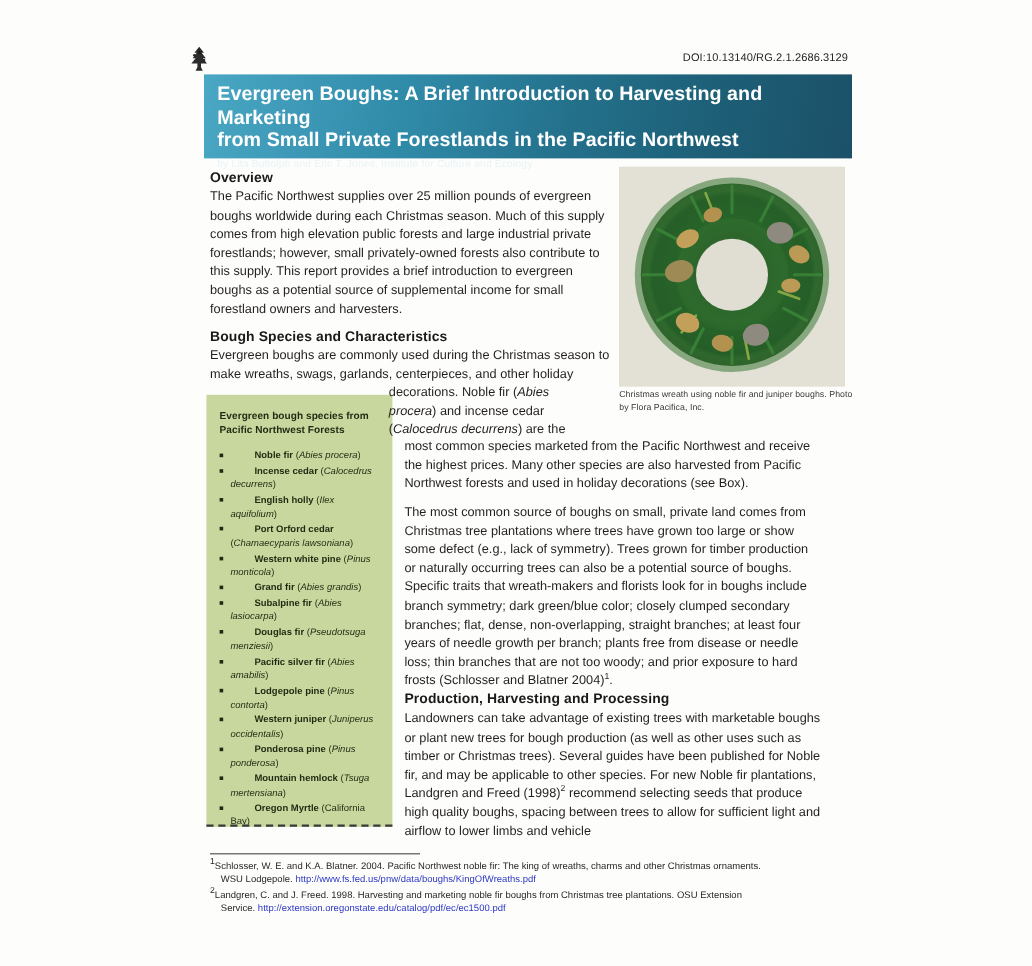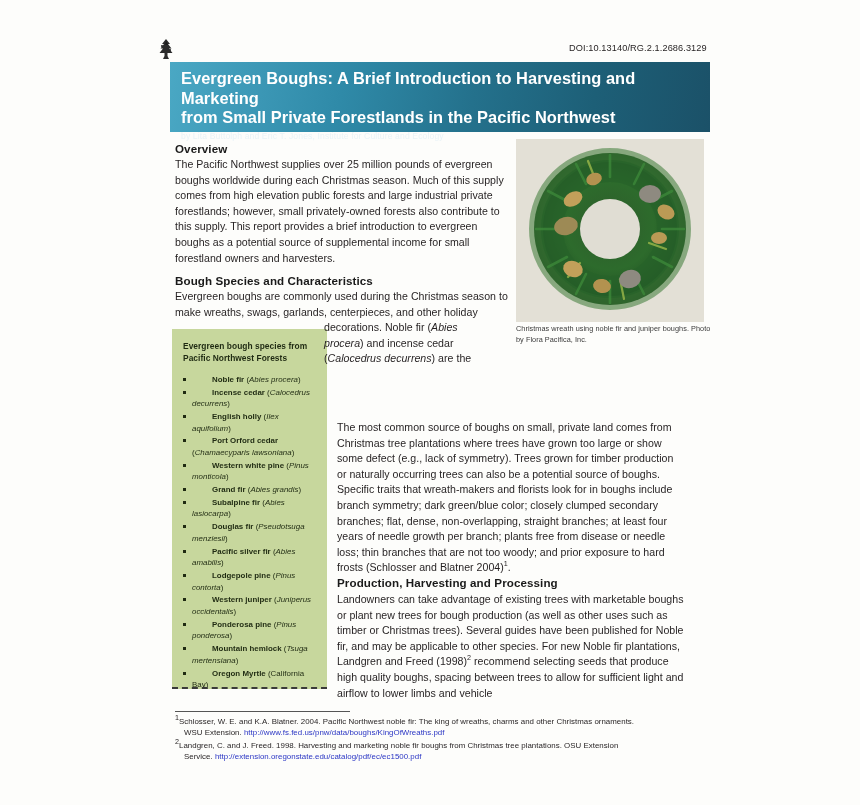--- a/index.html
+++ b/index.html
@@ -352,31 +352,32 @@
         <li><span class="cname">Oregon Myrtle</span><span> (California Bay)</span><br><span class="sci">(Umbellularia californica)</span></li>
         <li><span class="cname">Western redcedar</span> (<span class="sci">Thuja plicata</span>)</li>
       </ul>
   </div>
 
   <div class="body narrow-para">
     decorations.  Noble fir (<i>Abies procera</i>) and incense cedar
     (<i>Calocedrus decurrens</i>) are the
   </div>
 
+  <div class="body para-a">most common species marketed from the Pacific Northwest and receive the highest prices.  Many other species are also harvested from Pacific Northwest forests and used in holiday decorations (see Box).</div>
 
   <div class="body para-b">
     <span>The most common source of boughs on small, private land comes from Christmas tree plantations where trees have grown too large or show some defect (e.g., lack of symmetry). Trees grown for timber production or naturally occurring trees can also be a potential source of boughs. Specific traits that wreath-makers and florists look for in boughs include branch symmetry; dark green/blue color; closely clumped secondary branches; flat, dense, non-overlapping, straight branches; at least four years of needle growth per branch; plants free from disease or needle loss; thin branches that are not too woody; and prior exposure to hard frosts (Schlosser and Blatner 2004)</span><sup>1</sup>.
   </div>
 
   <div class="prod-head">
     <div class="h2">Production, Harvesting and Processing</div>
   </div>
   <div class="body para-c">
     <span>Landowners can take advantage of existing trees with marketable boughs or plant new trees for bough production (as well as other uses such as timber or Christmas trees).  Several guides have been published for Noble fir, and may be applicable to other species.  For new Noble fir plantations, Landgren and Freed (1998)</span><sup>2</sup><span> recommend selecting seeds that produce high quality boughs, spacing between trees to allow for sufficient light and airflow to lower limbs and vehicle</span>
   </div>
 
   <div class="footnote-rule"></div>
   <div class="footnotes">
-      <div class="fn"><sup>1</sup><span>Schlosser, W. E. and K.A. Blatner. 2004. Pacific Northwest noble fir: The king of wreaths, charms and other Christmas ornaments.</span><span class="ind"><span>WSU Extension. </span><span class="url">http://www.fs.fed.us/pnw/data/boughs/KingOfWreaths.pdf</span></span></div>
+      <div class="fn"><sup>1</sup><span>Schlosser, W. E. and K.A. Blatner. 2004. Pacific Northwest noble fir: The king of wreaths, charms and other Christmas ornaments.</span><span class="ind"><span>WSU Lodgepole. </span><span class="url">http://www.fs.fed.us/pnw/data/boughs/KingOfWreaths.pdf</span></span></div>
       <div class="fn"><sup>2</sup><span>Landgren, C. and J. Freed. 1998. Harvesting and marketing noble fir boughs from Christmas tree plantations. OSU Extension</span><span class="ind"><span>Service. </span><span class="url">http://extension.oregonstate.edu/catalog/pdf/ec/ec1500.pdf</span></span></div>
     </div>
 
 </div>
 
 </body></html>

